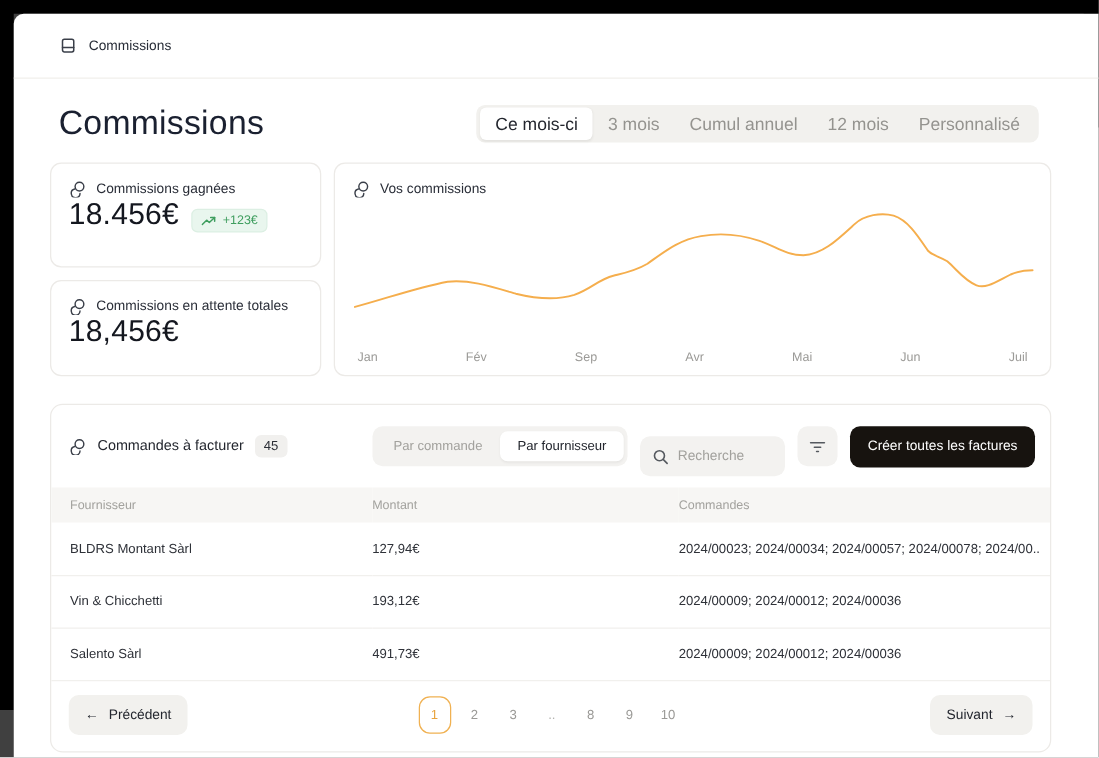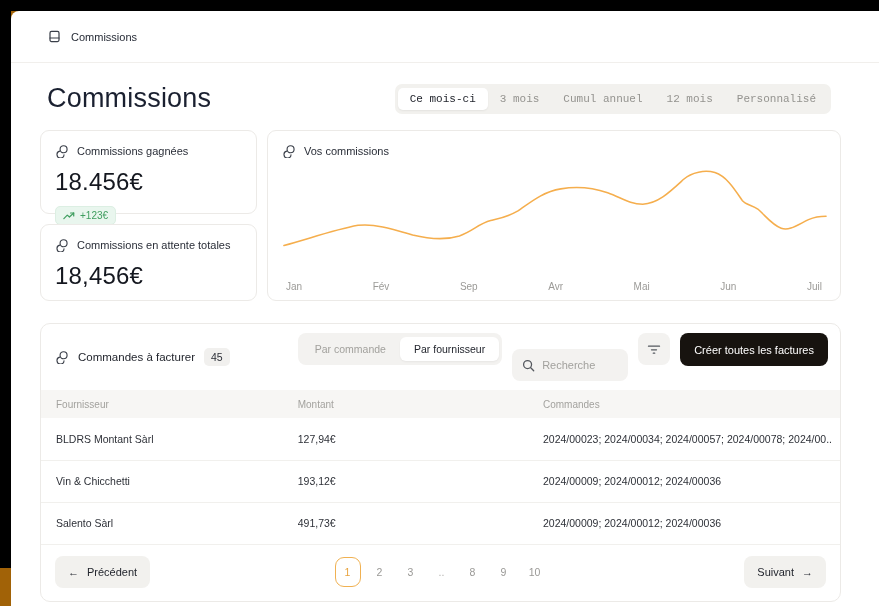--- a/index.html
+++ b/index.html
@@ -1,54 +1,54 @@
 <!DOCTYPE html>
 <html><head>
 <meta charset="utf-8">
 <style>
   * { margin:0; padding:0; box-sizing:border-box; }
   html,body { width:879px; height:606px; background:#fff; font-family:"Liberation Sans", sans-serif; }
-  .canvas { position:relative; width:879px; height:606px; background:#a16207; overflow:hidden; }
+  .canvas { position:relative; width:879px; height:606px; background:#404040; overflow:hidden; }
   .bar-top { position:absolute; left:0; top:0; width:879px; height:11px; background:#000; }
   .bar-left { position:absolute; left:0; top:0; width:11px; height:568px; background:#000; }
   .bar-notch { position:absolute; right:0; top:0; width:12px; height:102px; background:#000; }
   .page { position:absolute; left:11px; top:11px; right:0; bottom:0; background:#fff; border-top-left-radius:8px; }
 
   .topbar { height:52px; display:flex; align-items:center; padding-left:36px; border-bottom:1px solid #f1efec; }
   .topbar .crumb { display:flex; align-items:center; gap:9px; font-size:11px; color:#262b36; }
   .icon { display:inline-flex; align-items:center; justify-content:center; flex:0 0 auto; }
   svg.stroked { stroke:#3a3f49; fill:none; stroke-width:1.3; stroke-linecap:round; stroke-linejoin:round; }
 
   .title-row { display:flex; align-items:center; justify-content:space-between; padding:20px 48px 0 36px; }
   .page-title { font-size:27px; font-weight:500; color:#1a2030; letter-spacing:.2px; }
   .tabs { display:flex; align-items:center; background:#f2f1ee; border-radius:7px; padding:3px; height:30px; }
-  .tab { font-size:11px; color:#94938f; padding:5px 12px; border-radius:5px; cursor:pointer; white-space:nowrap;font-family:Liberation Mono, monospace; }
+  .tab { font-size:14px; color:#94938f; padding:5px 12px; border-radius:5px; cursor:pointer; white-space:nowrap; }
   .tab.active { background:#fff; color:#23262e; box-shadow:0 1px 2px rgba(0,0,0,.06); }
 
   .dash-row { display:flex; gap:10px; margin:16px 38px 0 29px; }
   .stat-col { display:flex; flex-direction:column; gap:10px; width:217px; flex:0 0 217px; }
   .card { background:#fff; border:1px solid #eceae7; border-radius:9px; }
   .stat-card { padding:13px 14px; }
   .stat-card.c1 { height:84px; }
   .stat-card.c2 { height:77px; }
   .card-label { display:flex; align-items:center; gap:8px; font-size:11px; color:#2a2e38; }
-  .stat-value-row { display:flex; align-items:flex-start; margin-top:10px; gap:10px;flex-direction:column; }
+  .stat-value-row { display:flex; align-items:flex-end; margin-top:0; gap:10px; }
   .stat-value { font-size:24px; color:#14171f; letter-spacing:.2px; }
   .badge-up { display:inline-flex; align-items:center; gap:5px; background:#e9f6ee; border:1px solid #dcefe3; color:#3f9e5f; font-size:10px; padding:3px 7px; border-radius:5px; }
 
   .chart-card { flex:1; height:171px; padding:13px 12px 8px 14px; display:flex; flex-direction:column; }
   .chart-area { flex:1; margin-top:4px; }
   .chart-area svg { width:100%; height:96px; display:block; }
   .x-labels { display:flex; justify-content:space-between; padding:2px 6px 0 4px; font-size:10px; color:#9b9a97;gap:14px; }
 
   .table-card { margin:22px 38px 0 29px; border-radius:10px; overflow:hidden; }
   .table-head { display:flex; align-items:center; padding:9px 12px 9px 14px; }
   .table-title { display:flex; align-items:center; gap:9px; font-size:11.5px; color:#23262e; }
   .count-badge { background:#f1f0ee; color:#2b2e36; font-size:10.5px; padding:3px 7px; border-radius:5px; }
-  .head-tools { margin-left:auto; display:flex; align-items:flex-start; gap:10px; }
+  .head-tools { margin-left:auto; display:flex; align-items:center; gap:10px; }
   .toggle { display:flex; align-items:center; background:#f3f2f0; border-radius:8px; padding:3px; height:32px; }
   .toggle-item { font-size:10.5px; color:#a2a19d; padding:6px 14px; border-radius:6px; white-space:nowrap; cursor:pointer; }
   .toggle-item.active { background:#fff; color:#23262e; box-shadow:0 1px 2px rgba(0,0,0,.05); }
   .search-box { display:flex; align-items:center; gap:7px; background:#f3f2f0; border-radius:8px; height:32px; width:116px; padding:0 10px;margin-top:16px; }
   .search-box input { border:none; outline:none; background:transparent; width:80px; font-size:11px; color:#33363d; font-family:"Liberation Sans",sans-serif; }
   .search-box input::placeholder { color:#a2a19d; }
   .sq-btn { width:32px; height:32px; background:#f3f2f0; border:none; border-radius:8px; display:flex; align-items:center; justify-content:center; cursor:pointer; }
   .cta-btn { background:#17130f; color:#fff; border:none; border-radius:8px; height:33px; padding:0 14px; font-size:11px; font-family:"Liberation Sans",sans-serif; cursor:pointer; white-space:nowrap; }
 
   table.grid { width:100%; border-collapse:collapse; }

